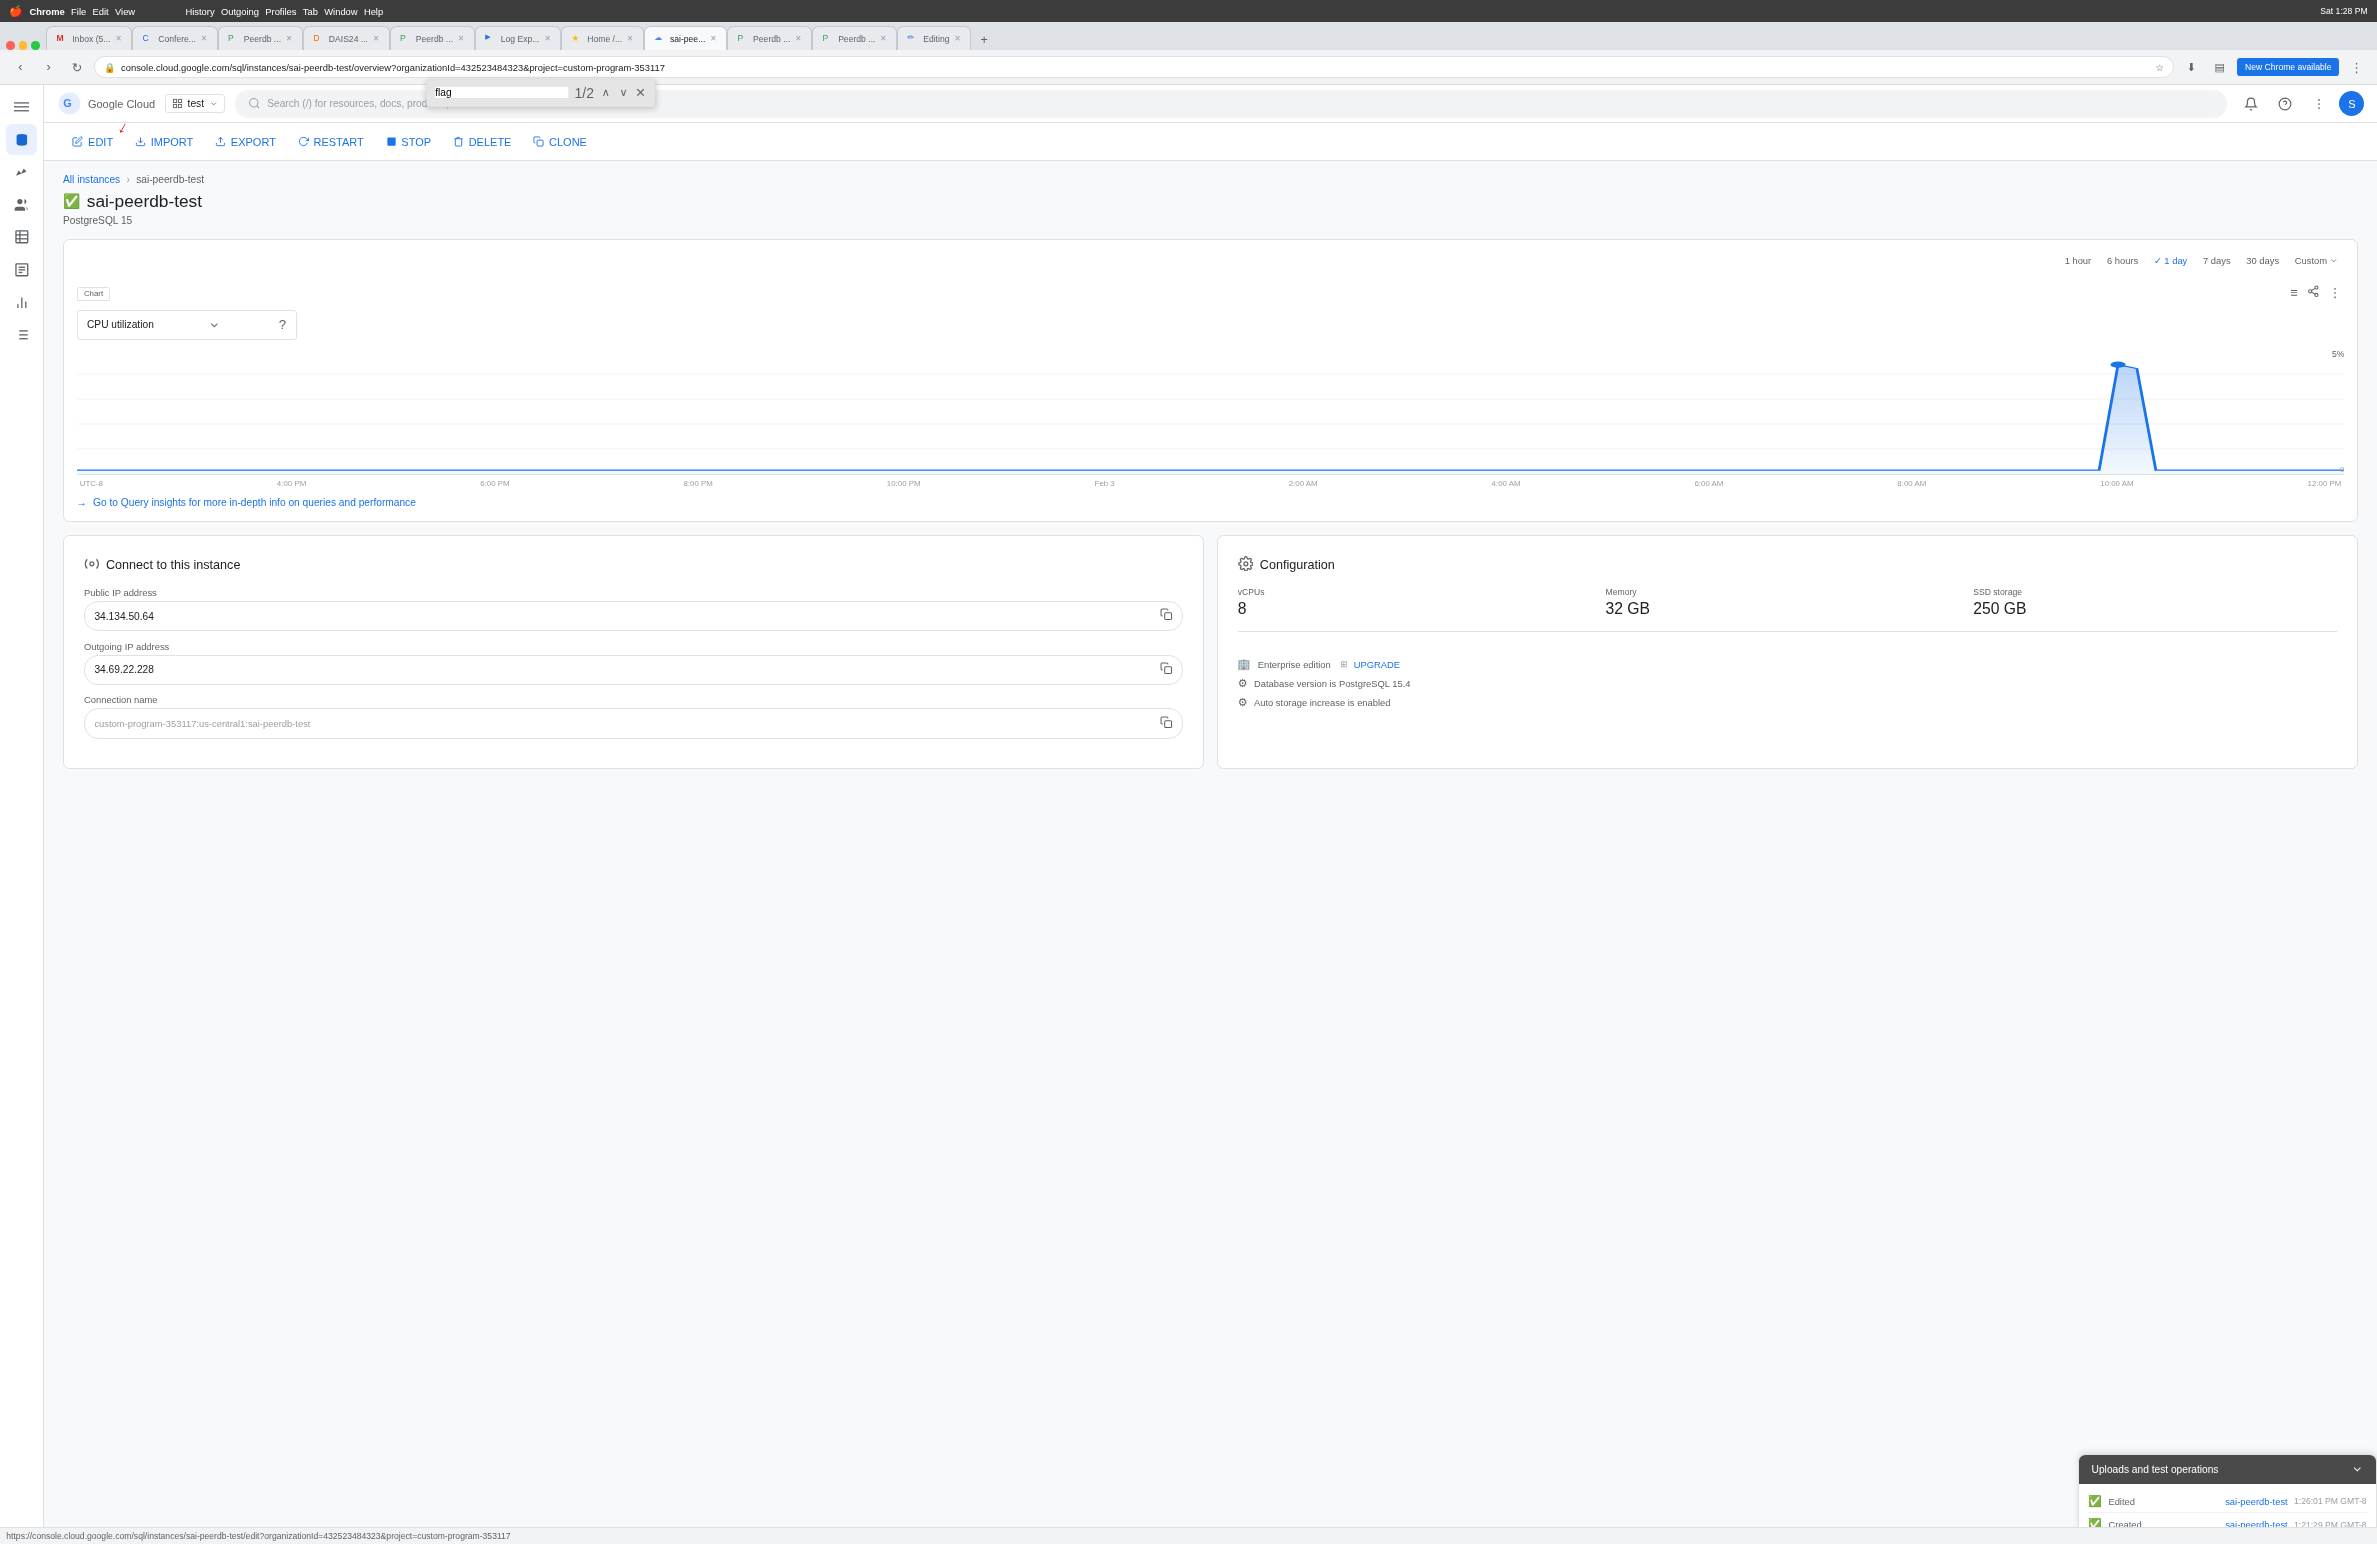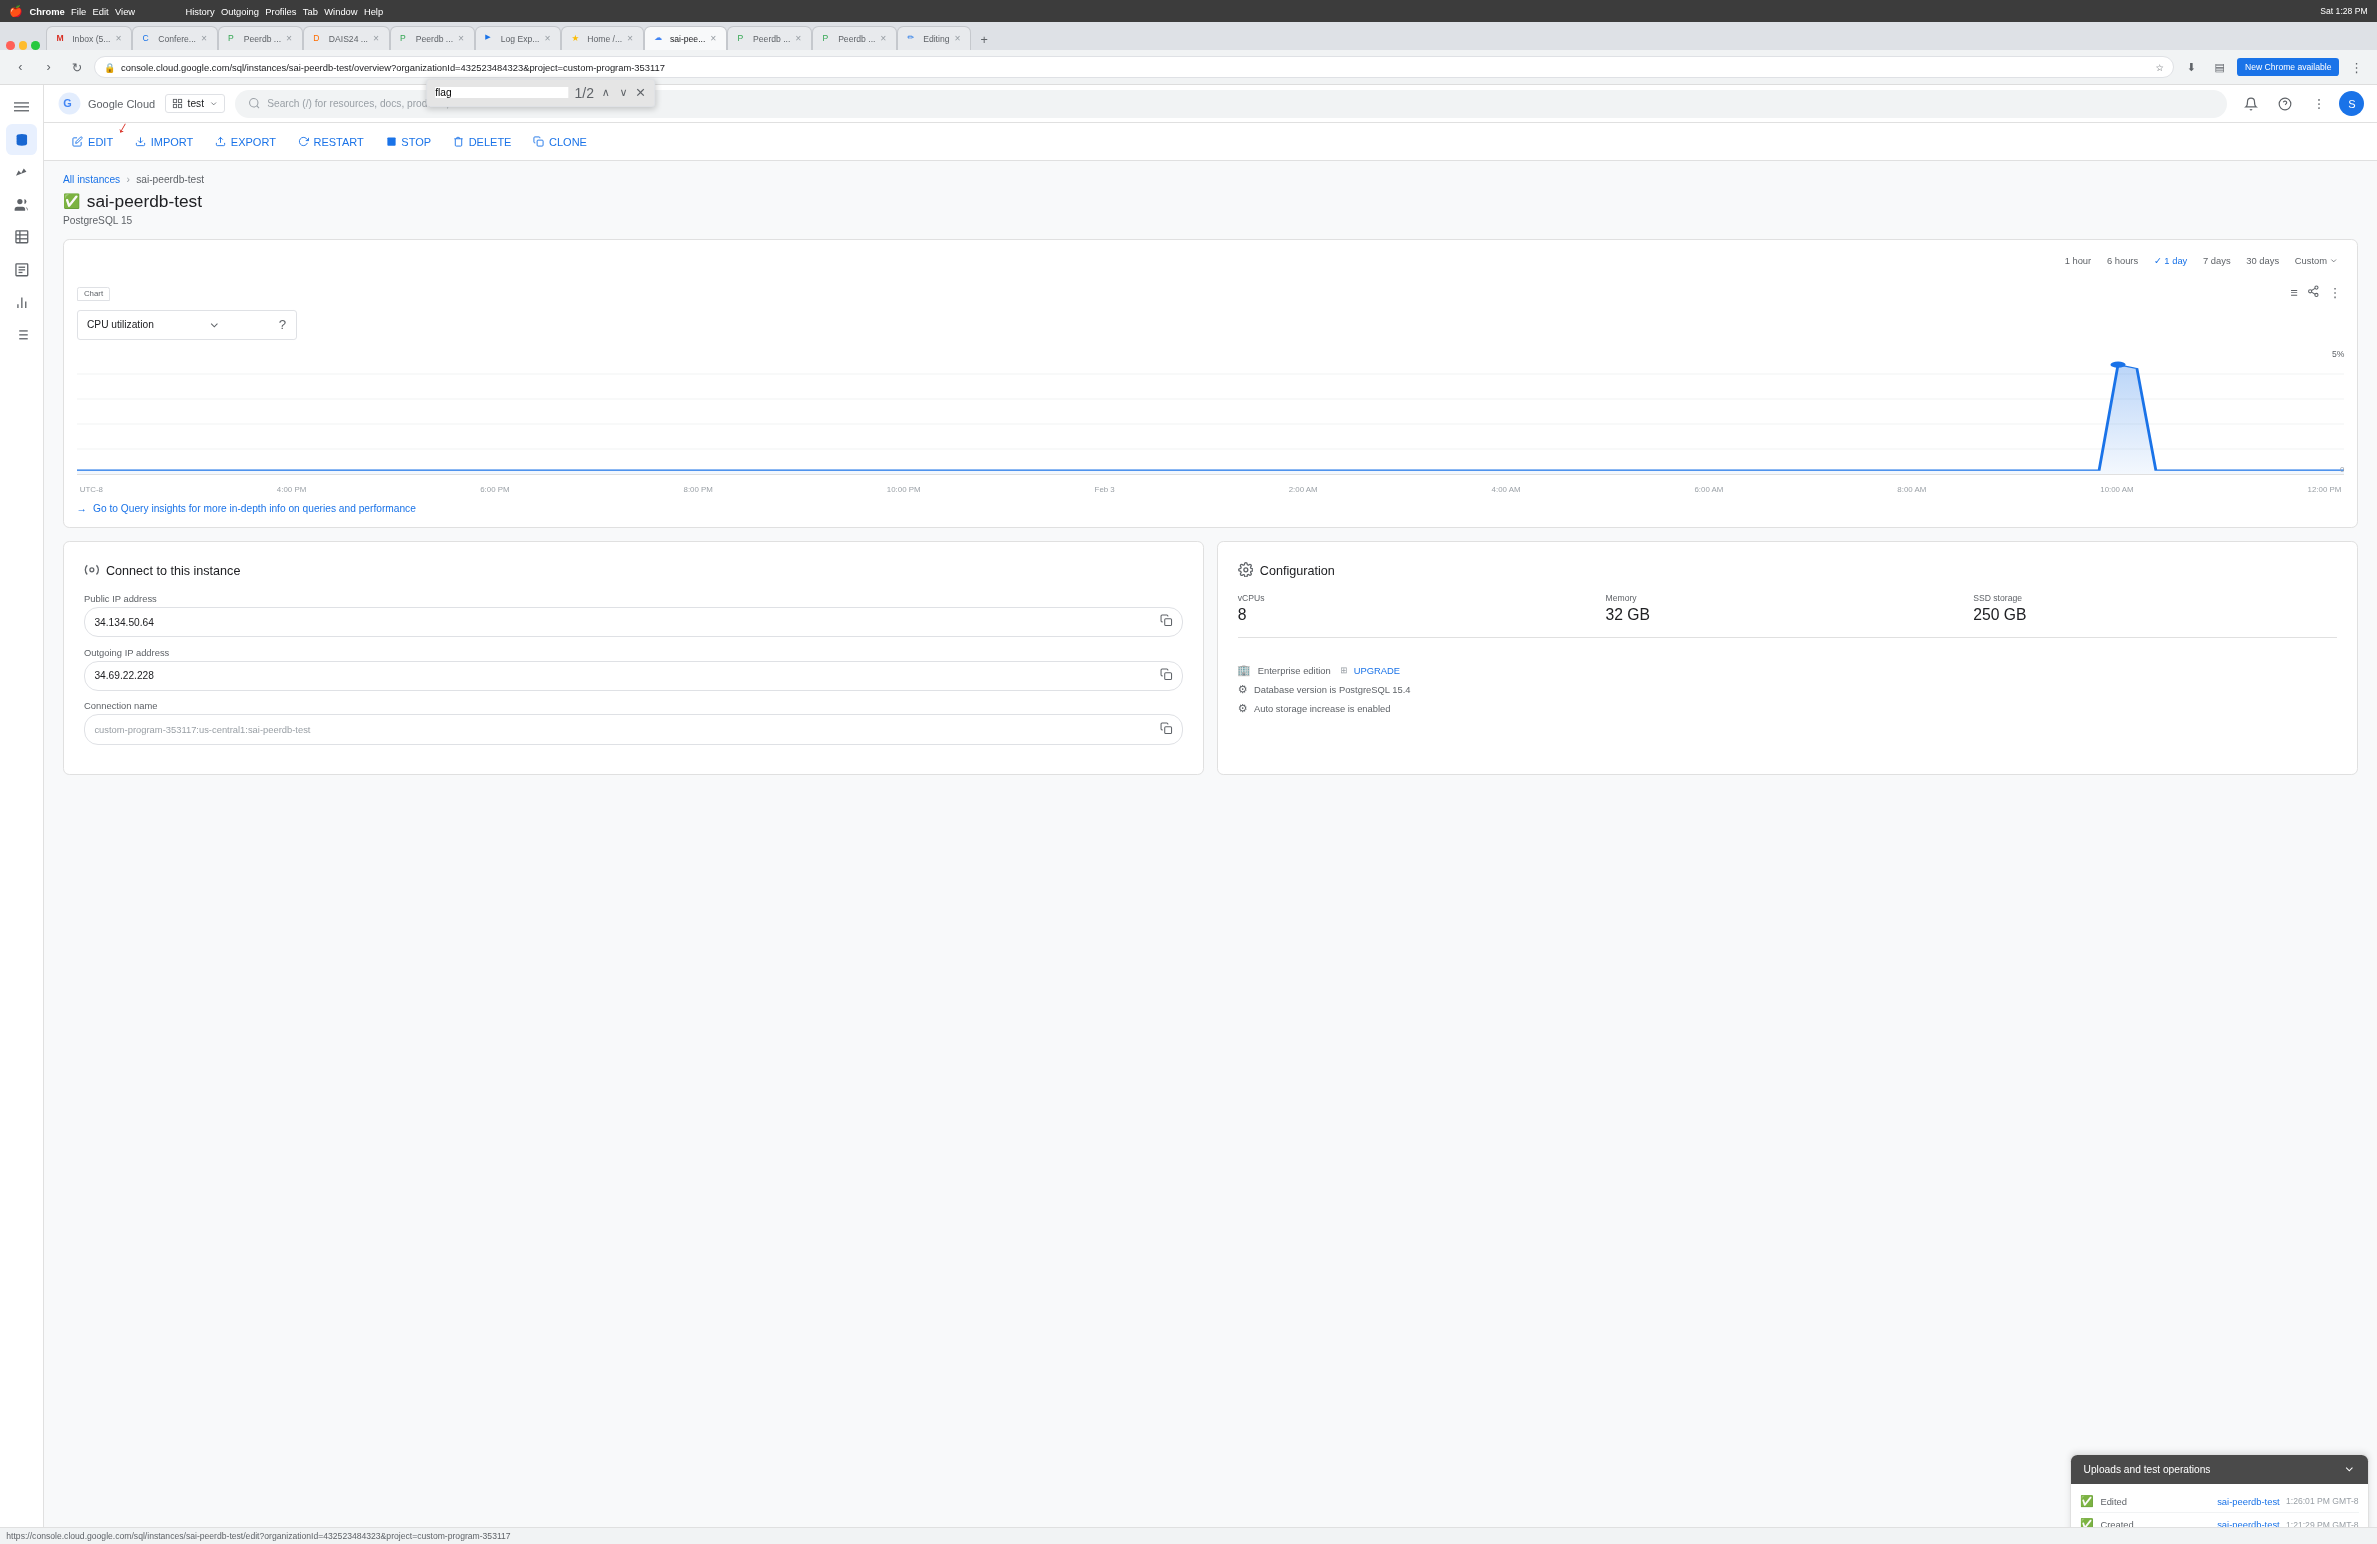--- a/index.html
+++ b/index.html
@@ -256,21 +256,21 @@
       top: 0;
       font-size: 8.6px;
       color: #5f6368;
     }
     .chart-svg { width: 100%; height: 100%; }
     .chart-x-labels {
       display: flex;
       justify-content: space-between;
       font-size: 7.9px;
       color: #9aa0a6;
-      margin-top: 10px;
+      margin-top: 4px;
       padding: 0 3.1px;
     }
 
     .query-insights-link {
       display: flex;
       align-items: center;
       gap: 6.3px;
       font-size: 10.2px;
       color: #1a73e8;
       margin-top: 9.4px;
@@ -335,21 +335,21 @@
       gap: 6.3px;
       margin-bottom: 6.3px;
     }
     .config-detail-row .detail-icon { font-size: 11px; }
     .config-detail-row a { color: #1a73e8; text-decoration: none; }
 
     
     .uploads-panel {
       position: absolute;
       bottom: 0;
-      right: 8px;
+      right: 0;
       width: 299px;
       background: #fff;
       border: 0.8px solid #e0e0e0;
       border-radius: 6.3px 6.3px 0 0;
       box-shadow: 0 -1.6px 6.3px rgba(0,0,0,0.1);
       z-index: 50;
     }
     .uploads-header {
       background: #4a4a4a;
       color: #fff;

